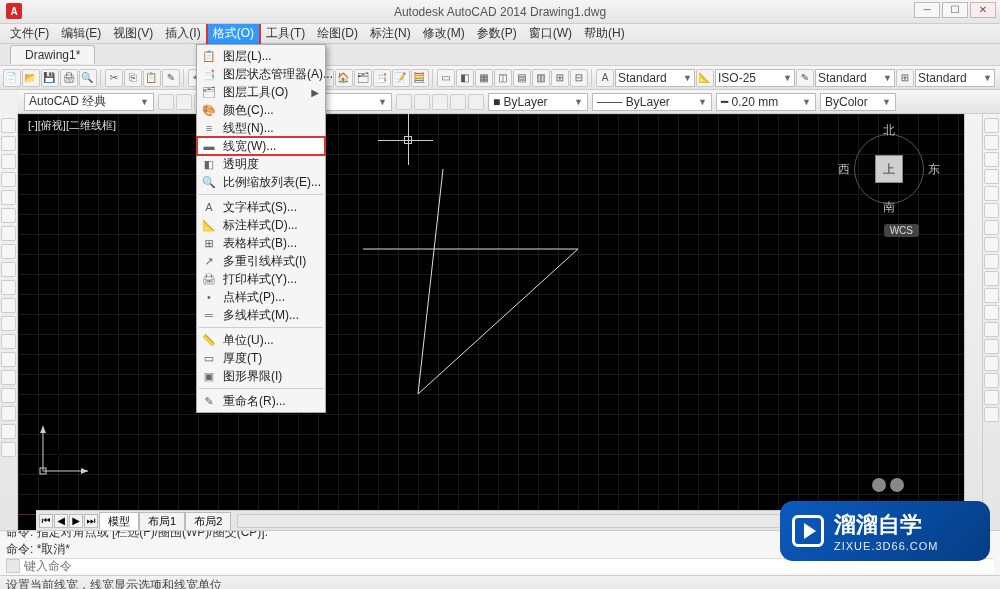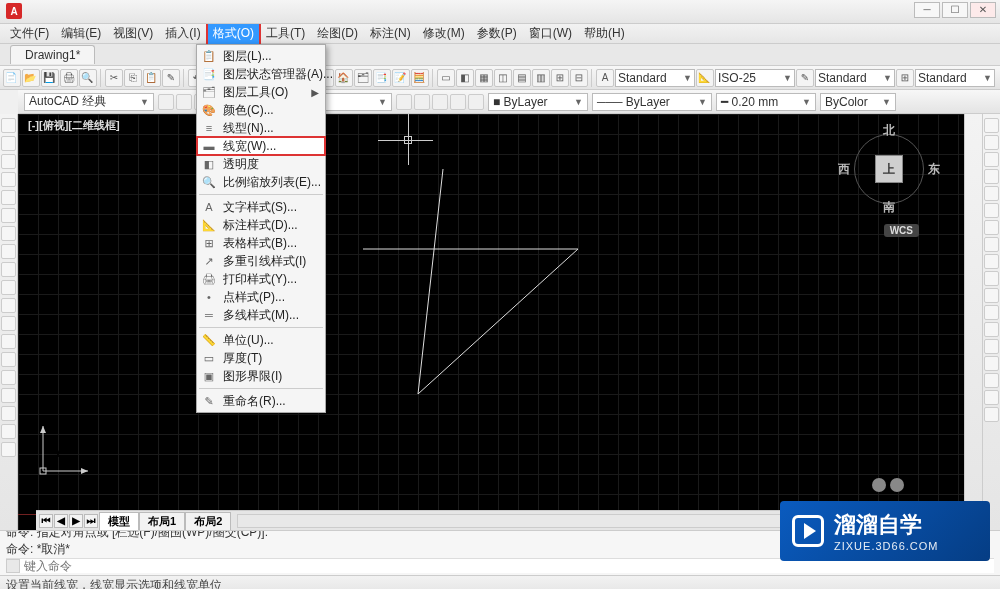--- a/index.html
+++ b/index.html
@@ -28,21 +28,21 @@
 
 .proprow { height: 24px; background: linear-gradient(#f7f7f7,#e4e4e4); border-bottom:1px solid #ccc; display:flex; align-items:center; gap:4px; padding:0 6px;margin-left:18px;}
 .propcombo { height:18px; border:1px solid #bbb; background:#fff; font-size:11px; display:flex; align-items:center; justify-content:space-between; padding:0 4px; color:#333;}
 .propcombo .arrow{color:#666;font-size:9px;}
 .mini-icons { display:flex; gap:2px; }
 .mini-icons .ic { width:16px; height:16px; border:1px solid #ccc; background:#f0f0f0; border-radius:2px;}
 
 .workspace { position: relative; height: 416px; background:#e0e0e0; display:flex;}
 .left-toolbar { width:18px; background:linear-gradient(#f3f3f3,#e5e5e5); border-right:1px solid #ccc; display:flex; flex-direction:column; gap:3px; padding:4px 1px;}
 .left-toolbar .lt { width:15px; height:15px; border:1px solid #ccc; background:#f6f6f6; border-radius:2px;}
-.canvas-wrap { flex:1; position:relative; background:#000; overflow:hidden;font-weight:bold;}
+.canvas-wrap { flex:1; position:relative; background:#000; overflow:hidden;}
 .canvas-label { position:absolute; left:10px; top:4px; color:#ddd; font-size:11px;}
 .grid-bg { position:absolute; inset:0; background:
   repeating-linear-gradient(#1a1a1a 0, #1a1a1a 1px, transparent 1px, transparent 20px),
   repeating-linear-gradient(90deg,#1a1a1a 0,#1a1a1a 1px, transparent 1px, transparent 20px),
   repeating-linear-gradient(#2c2c2c 0, #2c2c2c 1px, transparent 1px, transparent 100px),
   repeating-linear-gradient(90deg,#2c2c2c 0,#2c2c2c 1px, transparent 1px, transparent 100px);
 }
 .redline { position:absolute; left:0; right:0; height:1px; background:rgba(200,40,40,0.5);}
 .crosshair { position:absolute; left:370px; top:6px; width:40px; height:40px; pointer-events:none;}
 .crosshair::before, .crosshair::after { content:''; position:absolute; background:#ccc;}
@@ -80,36 +80,37 @@
 .statusbar { height:20px; background:linear-gradient(#f2f2f2,#e4e4e4); border-top:1px solid #ccc; font-size:11px; color:#444; display:flex; align-items:center; padding:0 6px;}
 
 
 .dropdown { position:absolute; left:196px; top:44px; width:130px; background:#f5f5f5; border:1px solid #aaa; box-shadow:2px 2px 6px rgba(0,0,0,0.35); z-index:100; padding:2px 0;}
 .dd-item { display:flex; align-items:center; padding:2px 6px 2px 26px; position:relative; color:#222; white-space:nowrap; height:18px;}
 .dd-item .icon { position:absolute; left:4px; width:16px; height:16px; font-size:11px; display:flex; align-items:center; justify-content:center; color:#666;}
 .dd-item.highlight-red { outline:2px solid #d33; outline-offset:-1px; background:#fff;}
 .dd-item .sub-arrow { position:absolute; right:6px; font-size:10px; color:#555;}
 .dd-sep { height:1px; background:#ccc; margin:3px 2px;}
 
-.watermark { position:absolute; right:10px; bottom:28px; width:210px; height:60px; background:linear-gradient(135deg,#0a5bbf,#053d84); border-radius:4px; display:flex; align-items:center; padding:4px 12px; color:#fff; gap:10px; z-index:50;}
+.watermark { position:absolute; right:10px; bottom:28px; width:210px; height:60px; background:linear-gradient(135deg,#0a5bbf,#053d84); border-radius:13px; display:flex; align-items:center; padding:4px 12px; color:#fff; gap:10px; z-index:50;}
 .watermark .play { width:32px; height:32px; border:3px solid #fff; border-radius:6px; display:flex; align-items:center; justify-content:center;}
 .watermark .play::after { content:''; border-left:12px solid #fff; border-top:8px solid transparent; border-bottom:8px solid transparent; margin-left:3px;}
 .watermark .txt-main { font-size:22px; font-weight:bold;}
 .watermark .txt-sub { font-size:11px; letter-spacing:1px; opacity:0.9;}
 
 .scroll-bubbles { position:absolute; right:60px; bottom:38px; display:flex; gap:4px; z-index:30;}
 .scroll-bubbles .b { width:14px; height:14px; background:#888; border-radius:50%;}
 
 svg.drawing { position:absolute; left:0; top:0; pointer-events:none;}
 </style>
 </head>
 <body>
 
 <div class="titlebar">
   <div class="app-icon">A</div>
+  <div class="title-text">Autodesk AutoCAD 2014    Drawing1.dwg</div>
   <div class="win-controls">
     <div class="win-btn">─</div>
     <div class="win-btn">☐</div>
     <div class="win-btn win-close">✕</div>
   </div>
 </div>
 
 <div class="menubar" id="menubar">
     <div class="menu-item">文件(F)</div>
     <div class="menu-item">编辑(E)</div>

